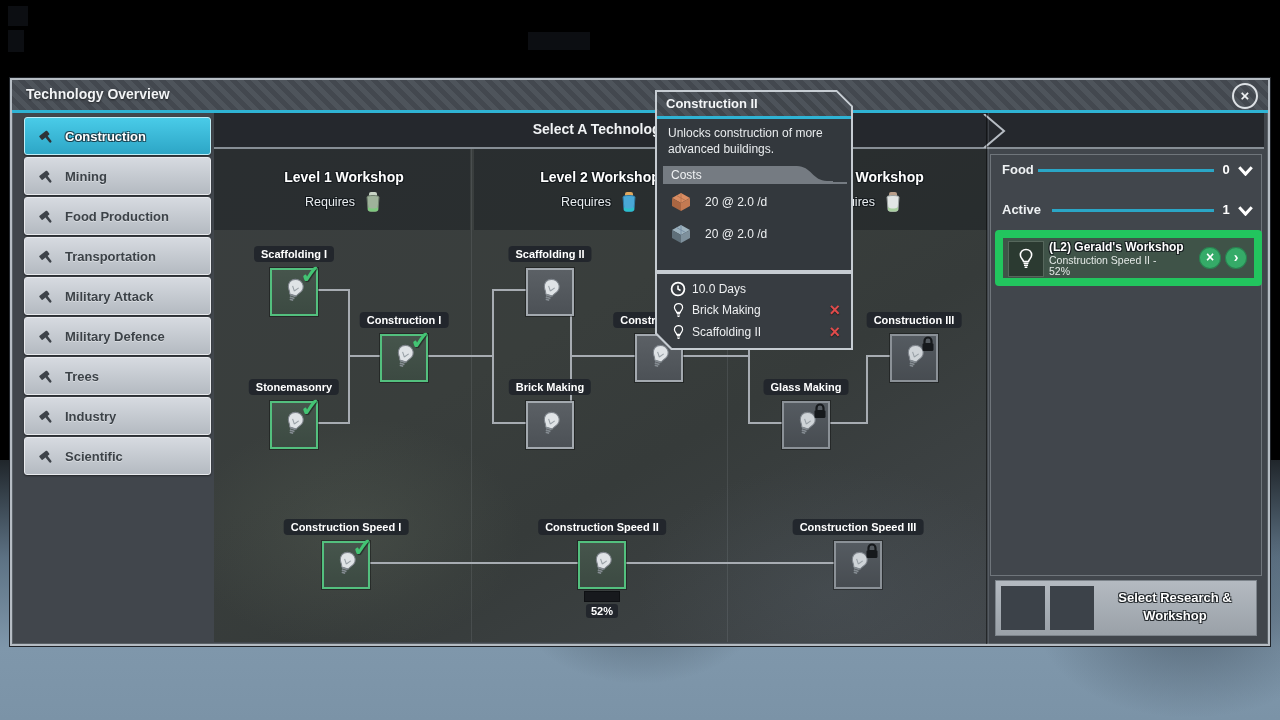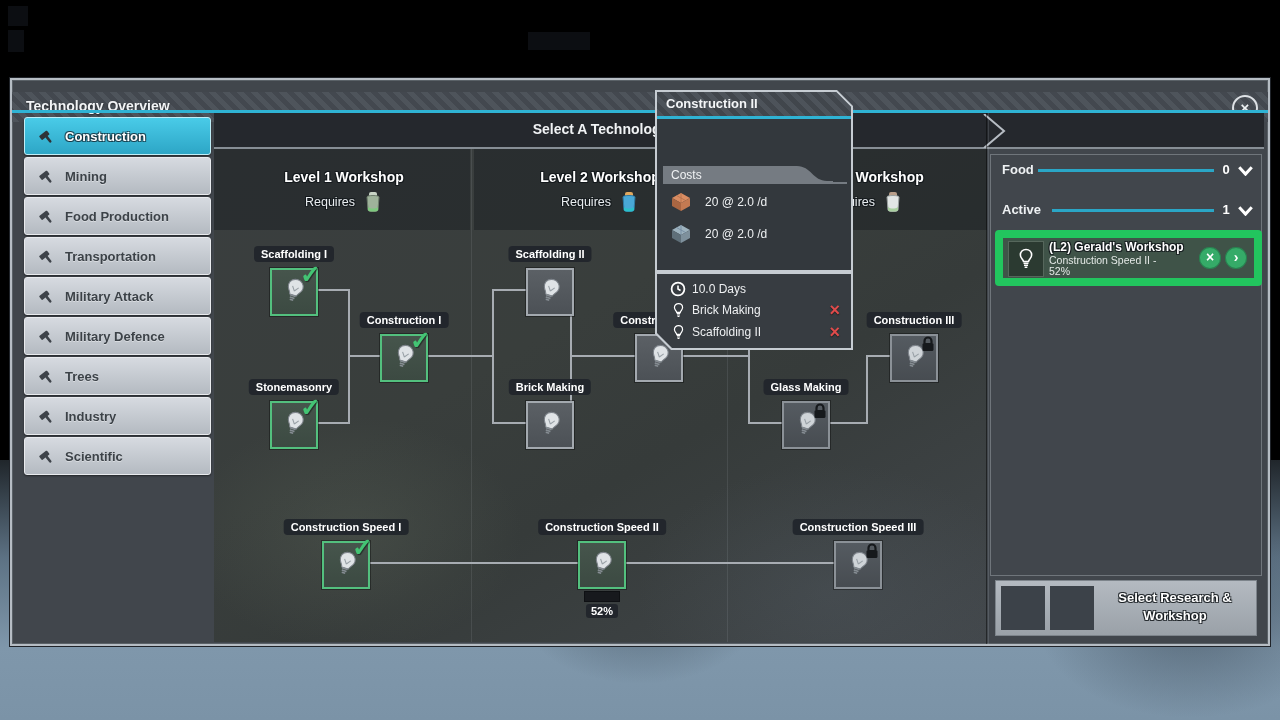--- a/index.html
+++ b/index.html
@@ -8,21 +8,21 @@
   .scene{position:absolute;left:0;top:460px;width:1280px;height:260px;z-index:0;
     background:
       radial-gradient(ellipse 180px 120px at 640px 140px, rgba(54,68,80,.55), transparent 70%),
       radial-gradient(ellipse 220px 140px at 1190px 160px, rgba(50,62,74,.5), transparent 70%),
       linear-gradient(180deg,#20262b 0%,#5d7284 38%,#7f97ab 72%,#7b93a7 100%);}
   .ghost{position:absolute;z-index:1;background:#0c0e12;}
   
   .dlg{position:absolute;left:10px;top:78px;width:1256px;height:564px;z-index:2;
        background:#41464c;border:2px solid #b6bdc4;
        box-shadow:inset 0 0 0 1px #5a6167, 0 0 0 1px #20242a;}
-  .titlebar{position:absolute;left:0;top:12px;right:0;height:30px;
+  .titlebar{position:absolute;left:0;top:0;right:0;height:30px;
        background:repeating-linear-gradient(45deg,#4e545b 0 5px,#43484f 5px 10px);}
   .title{position:absolute;left:14px;top:6px;font-size:14px;font-weight:bold;color:#f2f4f6;
        text-shadow:0 1px 2px rgba(0,0,0,.6);}
   .closebtn{position:absolute;right:10px;top:3px;width:22px;height:22px;border-radius:50%;
        border:2px solid #dde1e5;color:#eef1f3;font-size:15px;font-weight:bold;line-height:21px;
        text-align:center;cursor:pointer;}
   .cyanbar{position:absolute;left:0;top:30px;right:0;height:3px;background:#2fb3d4;}
   .ol{text-shadow:-1px -1px 0 rgba(18,22,26,.8),1px -1px 0 rgba(18,22,26,.8),
       -1px 1px 0 rgba(18,22,26,.8),1px 1px 0 rgba(18,22,26,.8);}
   
@@ -445,20 +445,21 @@
     <div class="flabel ol">Select Research &amp;
 Workshop</div>
   </div>
 
   <div class="tipA">
     <div class="tipA-in">
       <div class="tiphead">
         <span>Construction II</span>
         </div>
       <div class="tipcyan"></div>
+      <div class="tipdesc">Unlocks construction of more advanced buildings.</div>
       <div class="coststab">
         <div class="main"></div>
         <svg style="position:absolute;left:126px;top:0" width="44" height="18" viewBox="0 0 44 18">
             <path d="M0 0 h8 c14 0 16 15 30 15 h6 v3 H0 Z" fill="#757b82"></path>
           </svg>
         <div class="line"></div>
         <span class="lbl">Costs</span>
       </div>
       <div class="costrow" style="top:98px">
         <svg class="ico" width="24" height="24" viewBox="0 0 24 24">

